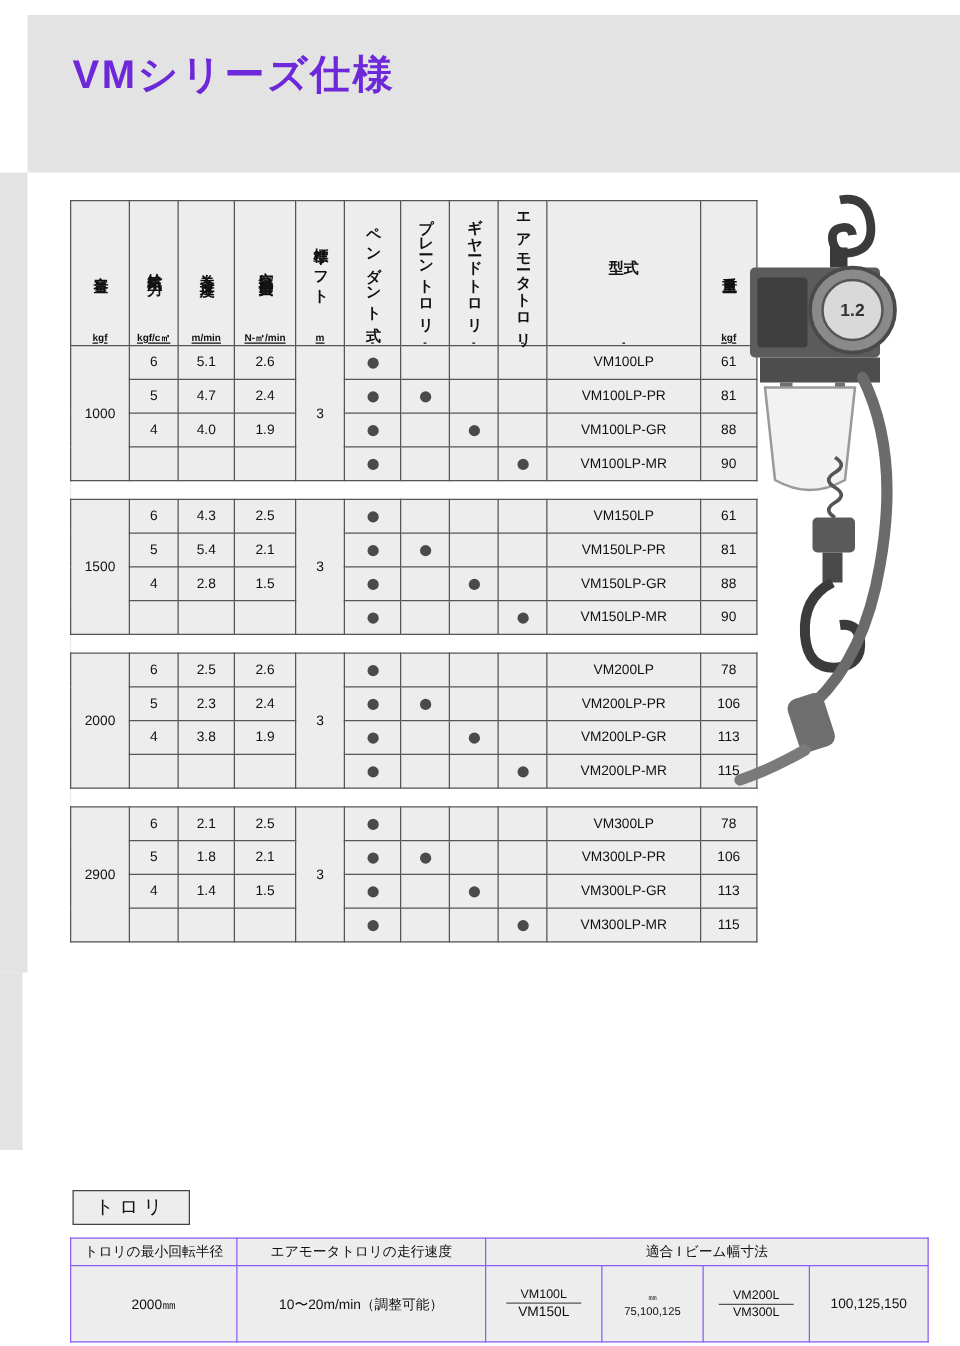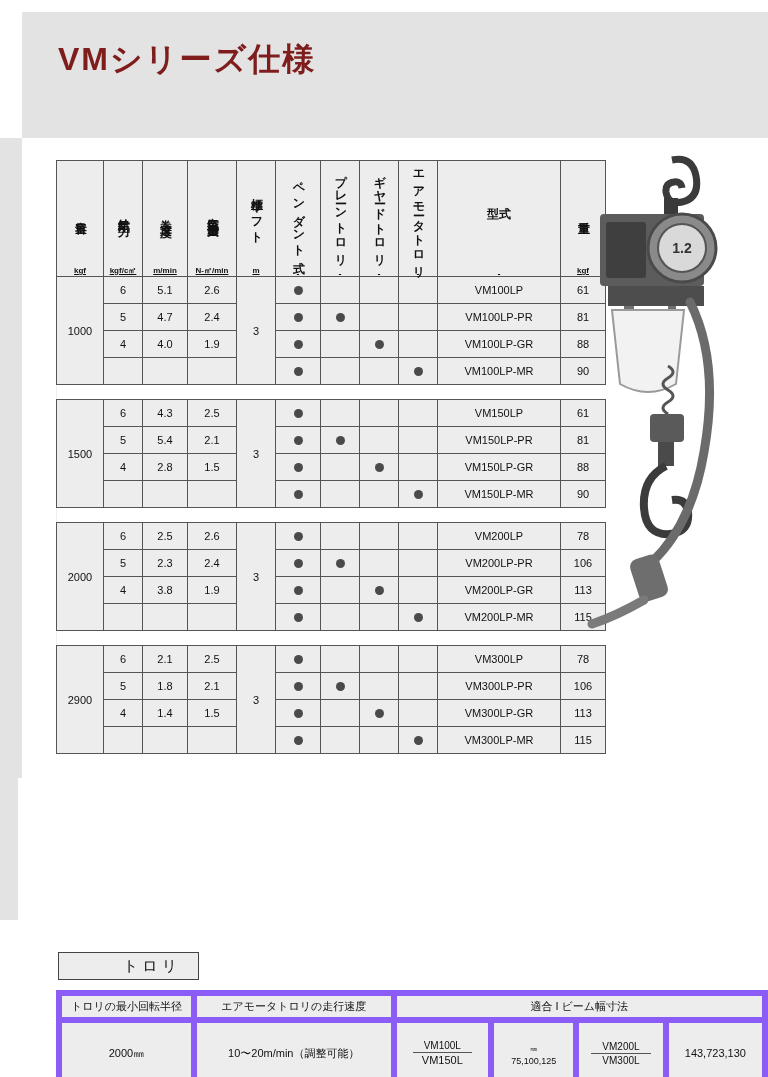--- a/index.html
+++ b/index.html
@@ -12,21 +12,21 @@
     overflow:hidden;
   }
   
   .header-band{
     position:absolute;left:22px;top:12px;width:746px;height:126px;
     background:#e3e3e3;
   }
   .header-title{
     position:absolute;left:58px;top:38px;
     font-size:32px;font-weight:bold;letter-spacing:2px;
-    color:#7f1d1d;
+    color:#6d28d9;
   }
   .left-stub{
     position:absolute;left:0;top:138px;width:22px;height:640px;
     background:#e3e3e3;
   }
   .left-stub2{
     position:absolute;left:0;top:778px;width:18px;height:142px;
     background:#e3e3e3;
   }
   
@@ -77,28 +77,28 @@
   .c-weight{width:44px;}
 
   
   .photo{
     position:absolute;left:572px;top:152px;width:192px;height:480px;font-weight:bold;
   }
   
   .trolley-label{
     position:absolute;left:58px;top:952px;
     width:92px;height:26px;border:1px solid #444;background:#ededed;
-    font-size:15px;letter-spacing:4px;text-align:center;line-height:26px;padding-left:47px;
+    font-size:15px;letter-spacing:4px;text-align:center;line-height:26px;
   }
   .trolley{
     position:absolute;left:56px;top:990px;border-collapse:collapse;
     background:#ededed;
   }
   .trolley td{
-    border:6px solid #8b5cf6;background:#ededed;font-size:11px;
+    border:1px solid #8b5cf6;background:#ededed;font-size:11px;
     text-align:center;padding:3px 4px;
   }
   .t-h{font-size:11px;}
   .small{font-size:9px;}
   .tiny{font-size:7px;}
 </style>
 </head>
 <body>
 
 <div class="header-band"></div>
@@ -481,16 +481,16 @@
       <div style="font-size:11px;padding:1px 2px;">VM150L</div>
     </td>
     <td style="width:72px;">
       <span class="tiny">㎜</span><br>
       <span class="small">75,100,125</span>
     </td>
     <td style="width:60px;padding:12px;">
       <div style="border-bottom:1px solid #555;font-size:10px;padding:1px 2px;">VM200L</div>
       <div style="font-size:10px;padding:1px 2px;">VM300L</div>
     </td>
-    <td style="width:86px;" class="small">143,723,130</td>
+    <td style="width:86px;" class="small">100,125,150</td>
   </tr>
 </tbody>
   </table>
 
 </body></html>

